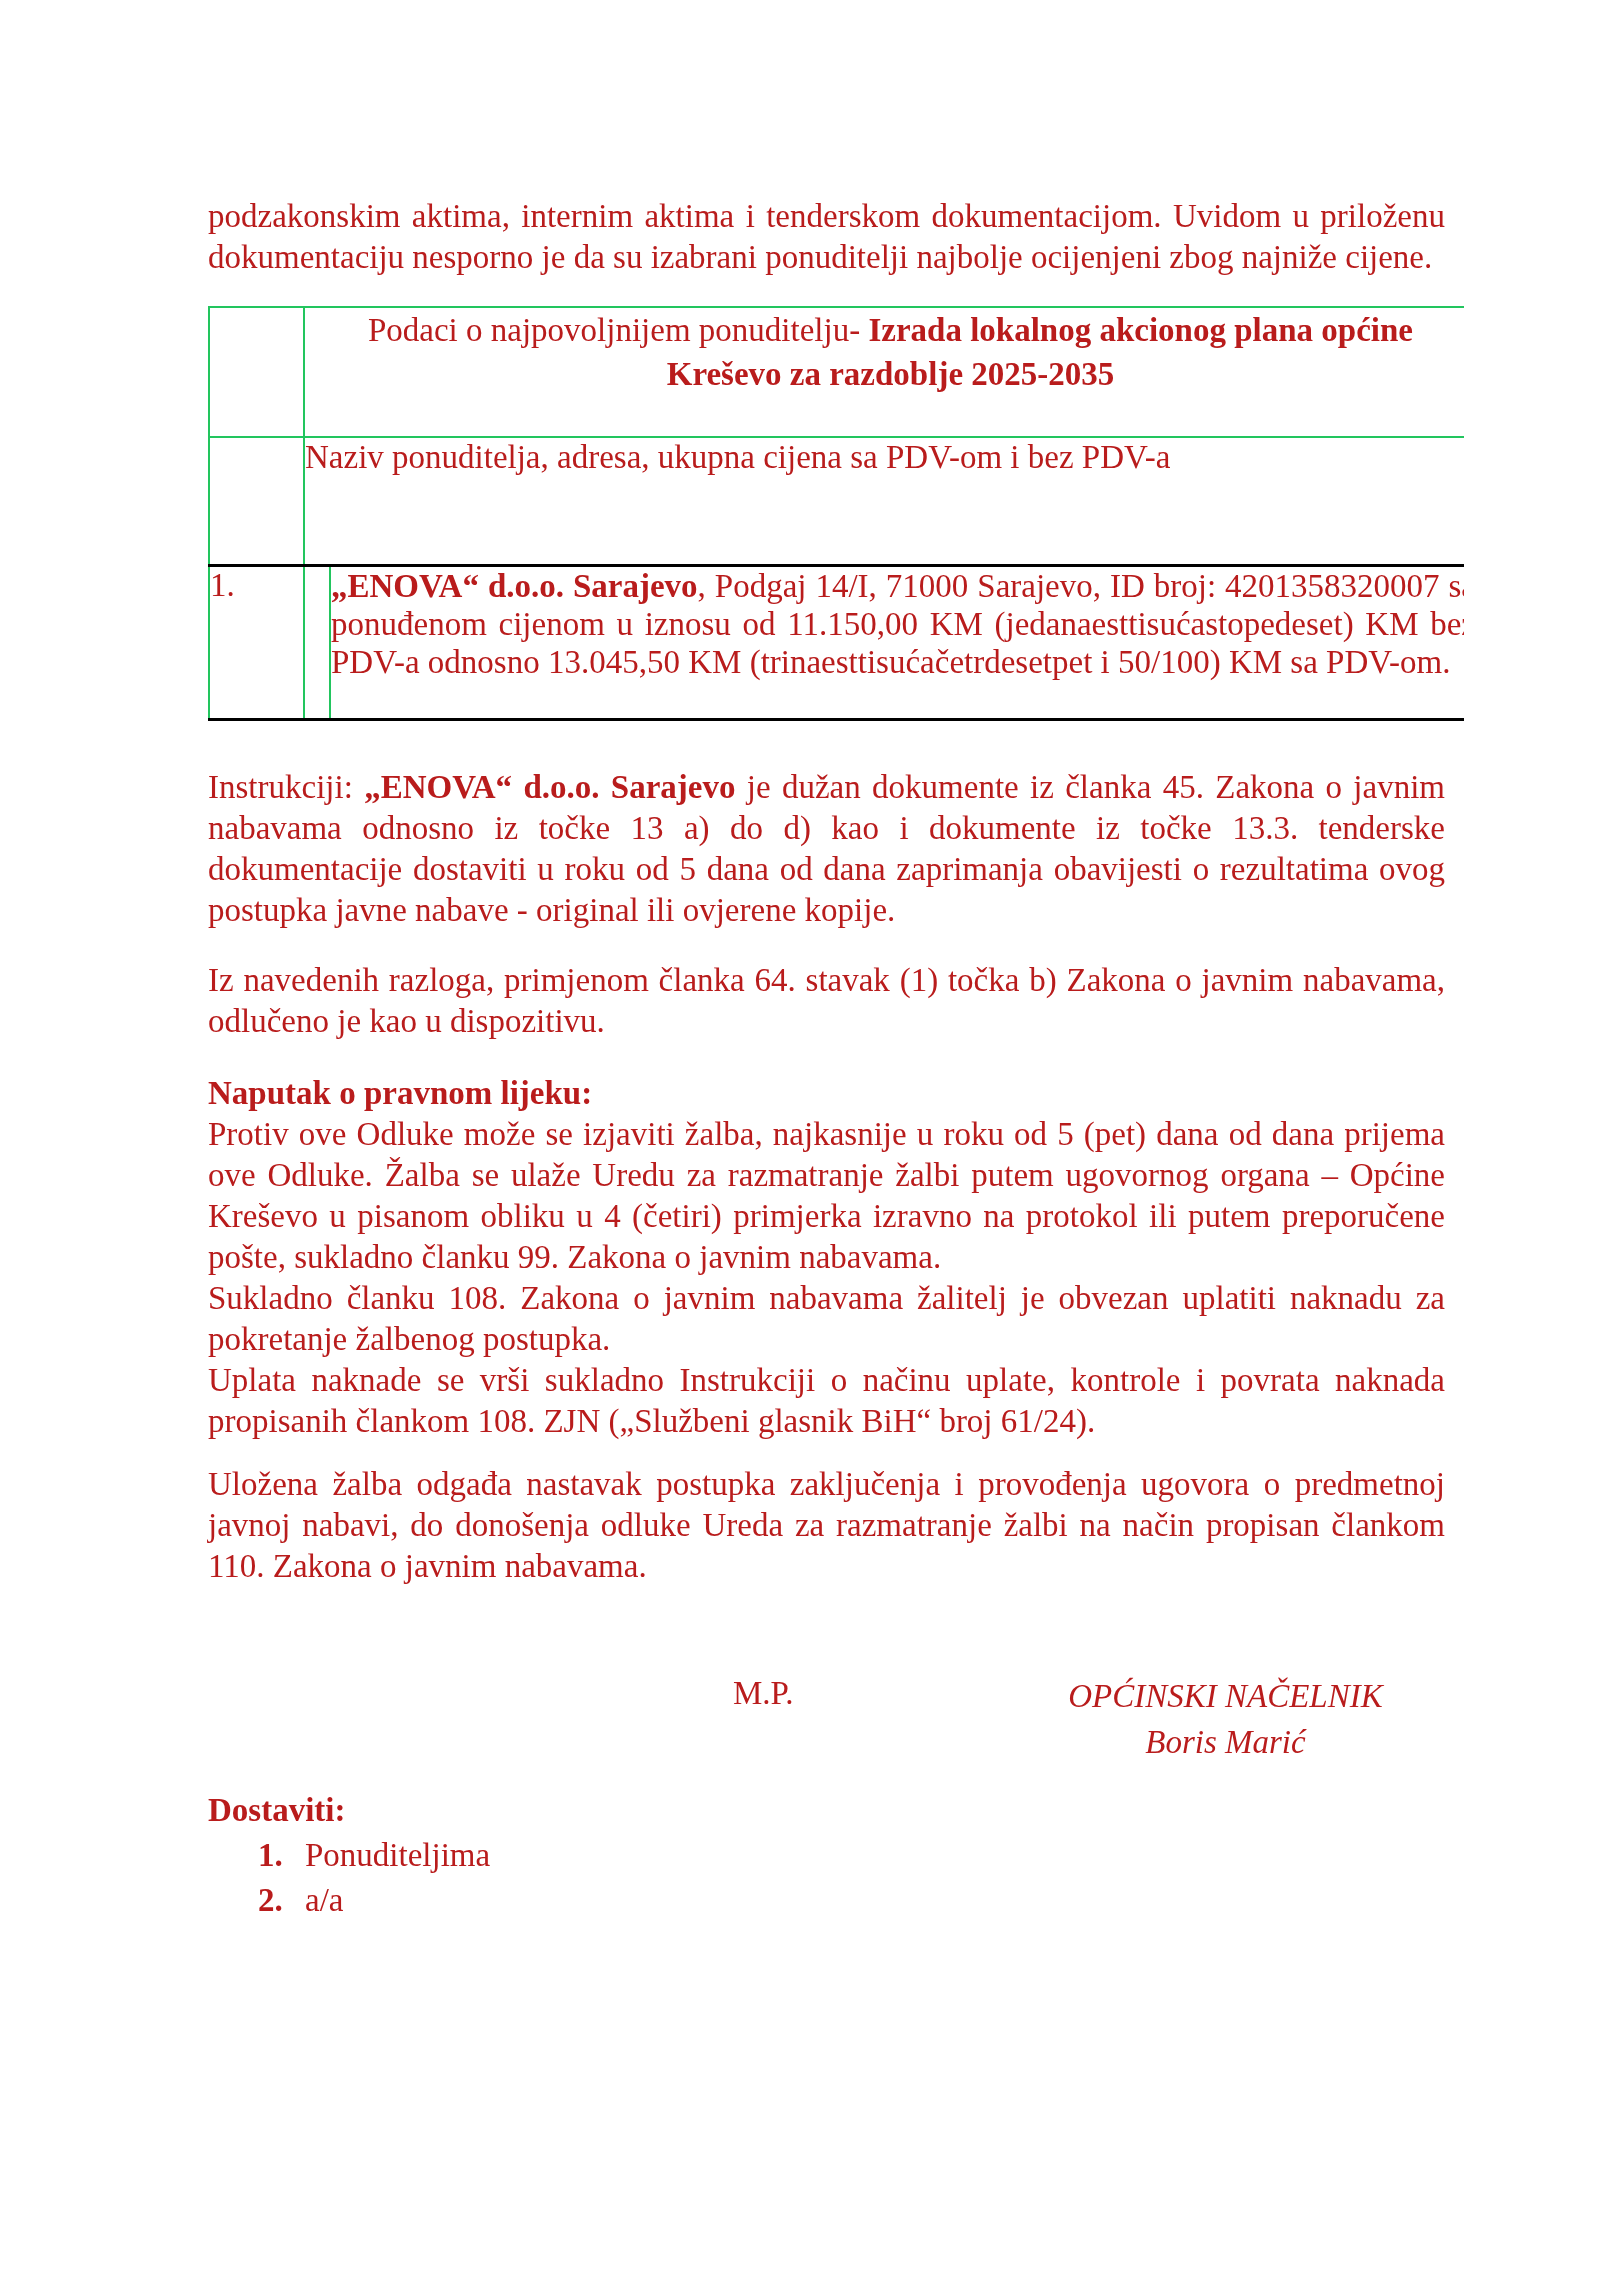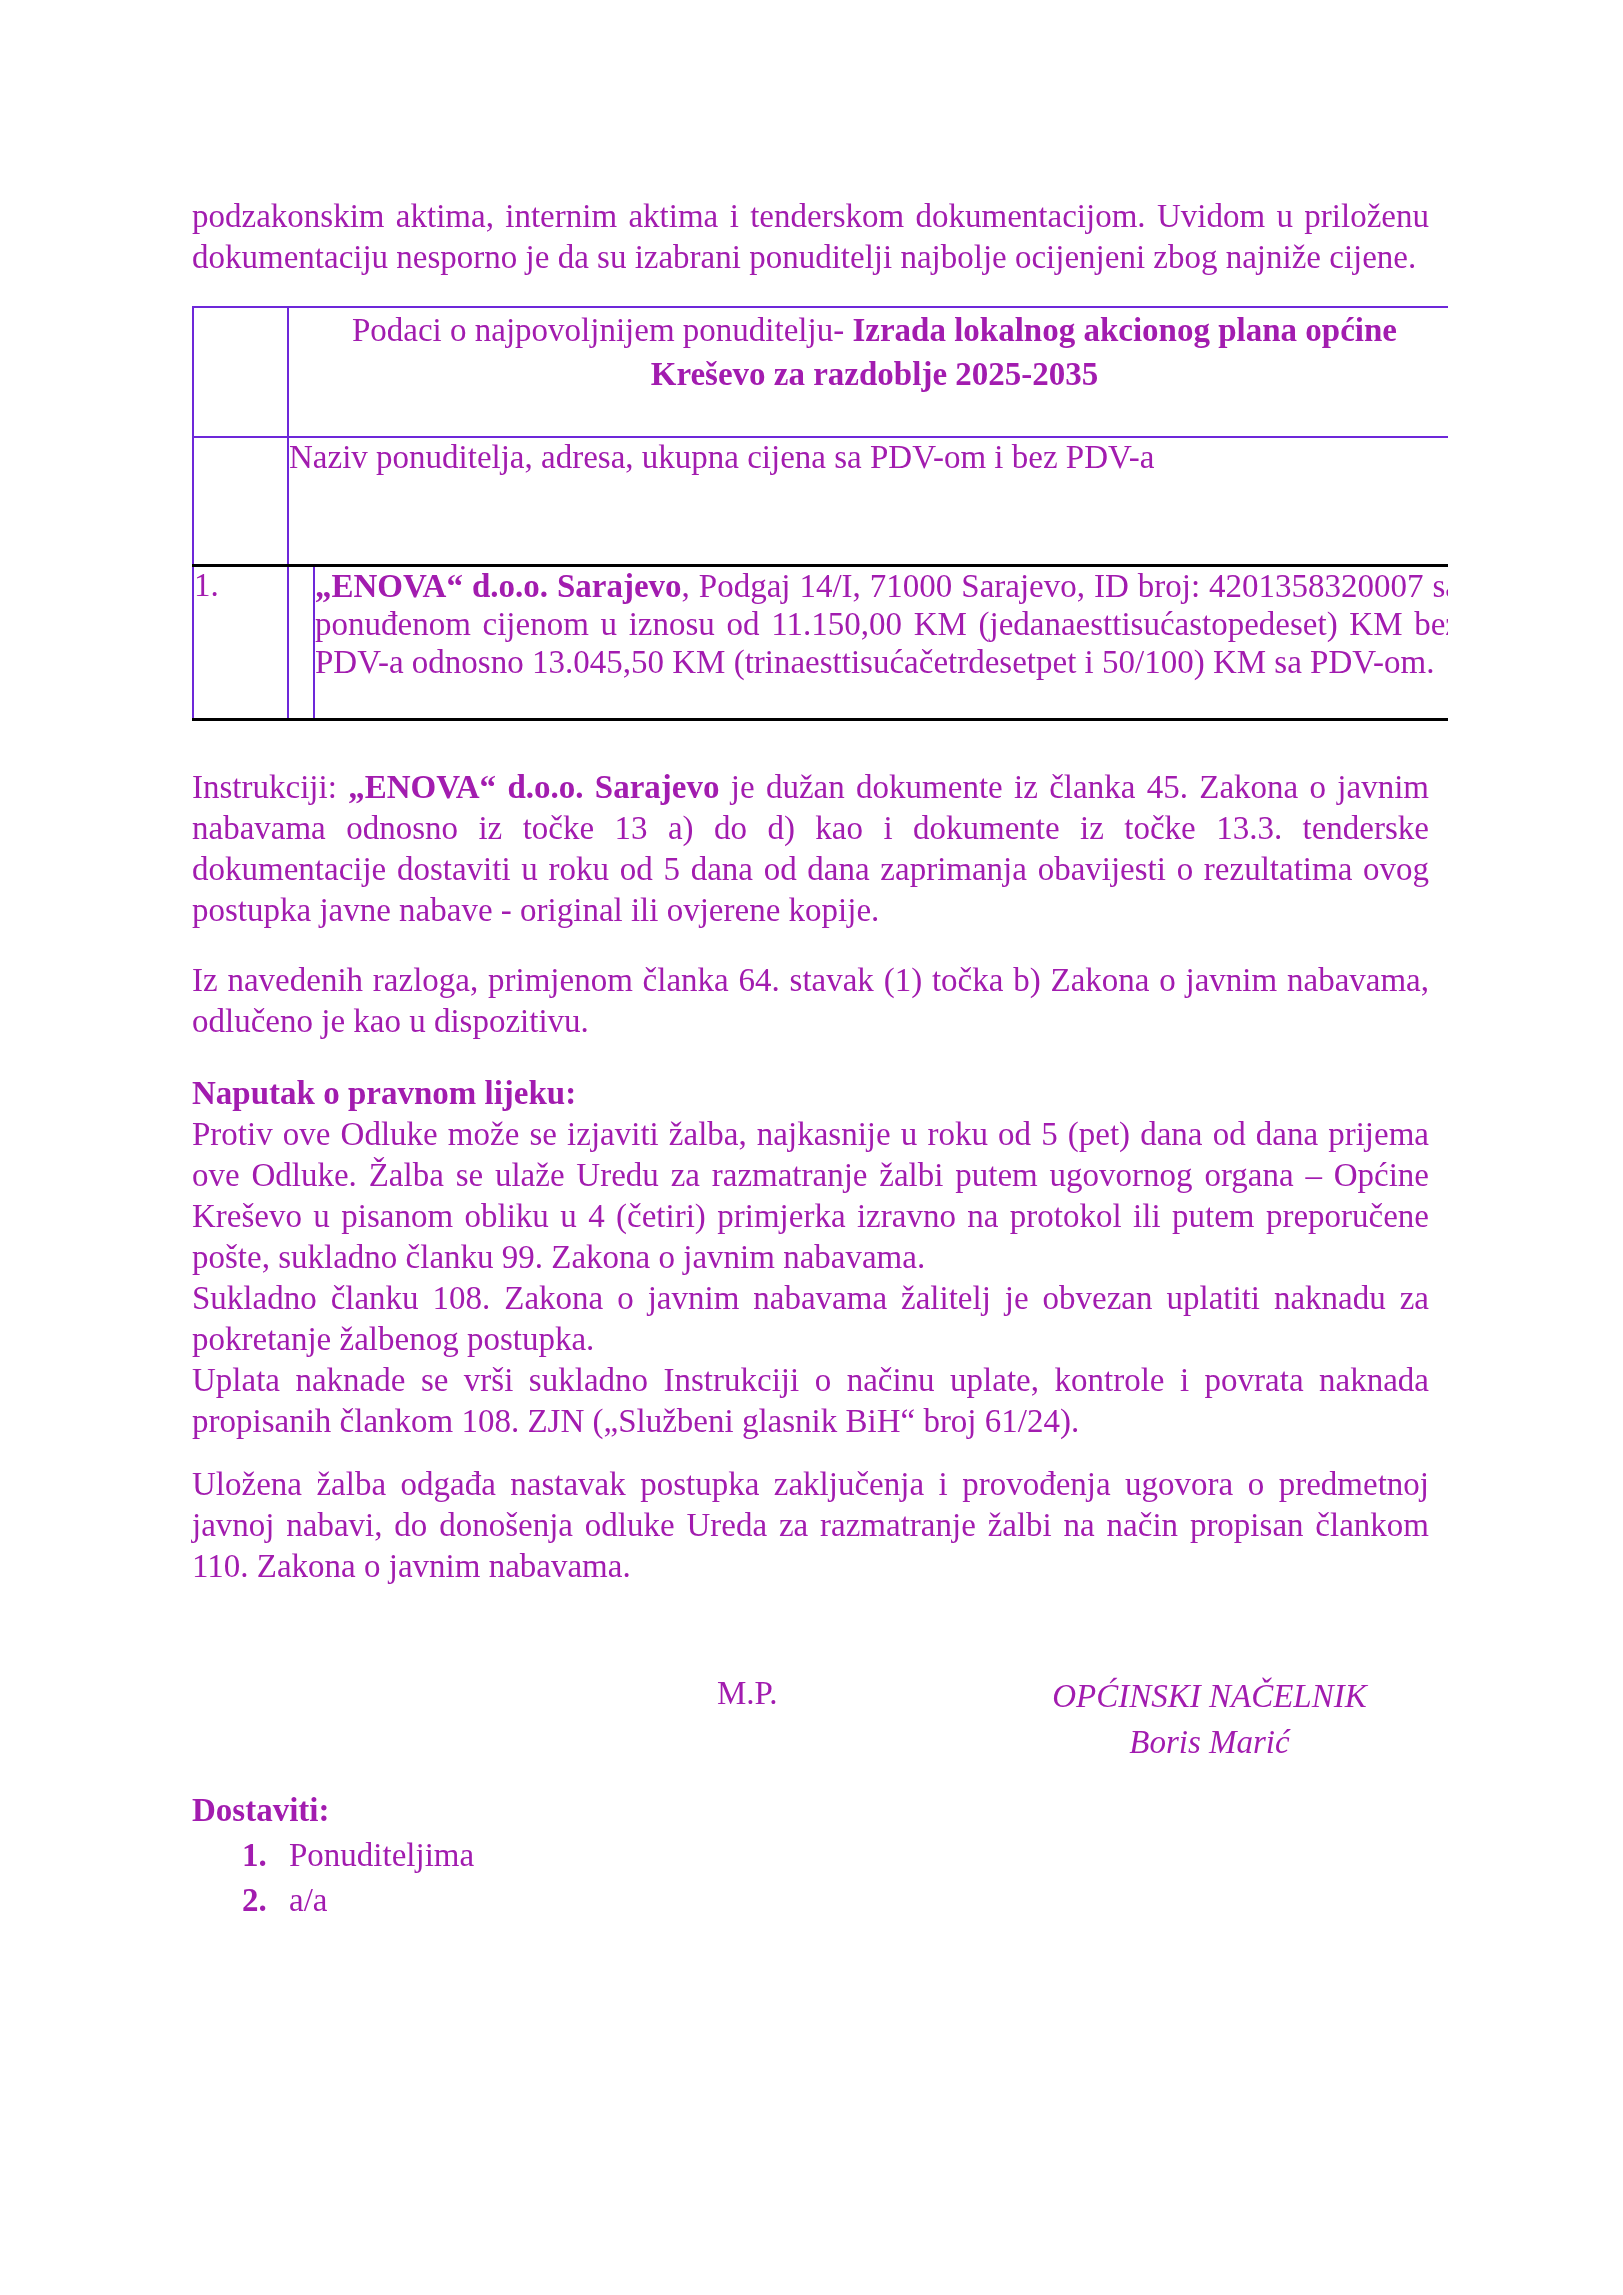--- a/index.html
+++ b/index.html
@@ -2,35 +2,36 @@
 <html style="font-size:10.5px"><head>
 <meta charset="utf-8">
 <style>
   html,body { margin:0; padding:0; background:#ffffff; }
   .page {
     position:relative;
     width:1448px; height:2295px;
     background:#ffffff;
     font-family:"Liberation Serif", serif;
     font-size:33px;
-    color:#a21caf;
+    color:#b91c1c;
     overflow:hidden;
+    margin-left:16px;
   }
   .flow { position:absolute; left:192px; top:196px; width:1237px; }
   p { margin:0; line-height:41px; }
   .just { text-align:justify; }
   .b { font-weight:bold; }
 
   table.offer {
     border-collapse:collapse;
     width:1270px;
     margin-top:27.5px;
     table-layout:fixed;
   }
-  table.offer td { border:2px solid #6d28d9; padding:0; vertical-align:top; }
+  table.offer td { border:2px solid #22c55e; padding:0; vertical-align:top; }
   col.c1 { width:95px; }
   col.c2 { width:26px; }
   tr.r1 td { height:128px; }
   td.hdr { text-align:center; vertical-align:middle; line-height:44px; padding:0 19.6px; }
   tr.r2 td { height:126px; }
   td.sub { text-align:left; vertical-align:top; padding-top:5.2px; line-height:39px; }
   tr.r3 td { border-top:3.3px solid #000; border-bottom:3.3px solid #000; height:151px; }
   td.numcell { vertical-align:middle; padding-left:14.4px; }
   td.bodycell { vertical-align:middle; text-align:justify; line-height:38px; padding:2.6px 13px 2.6px 18.3px; }
 

